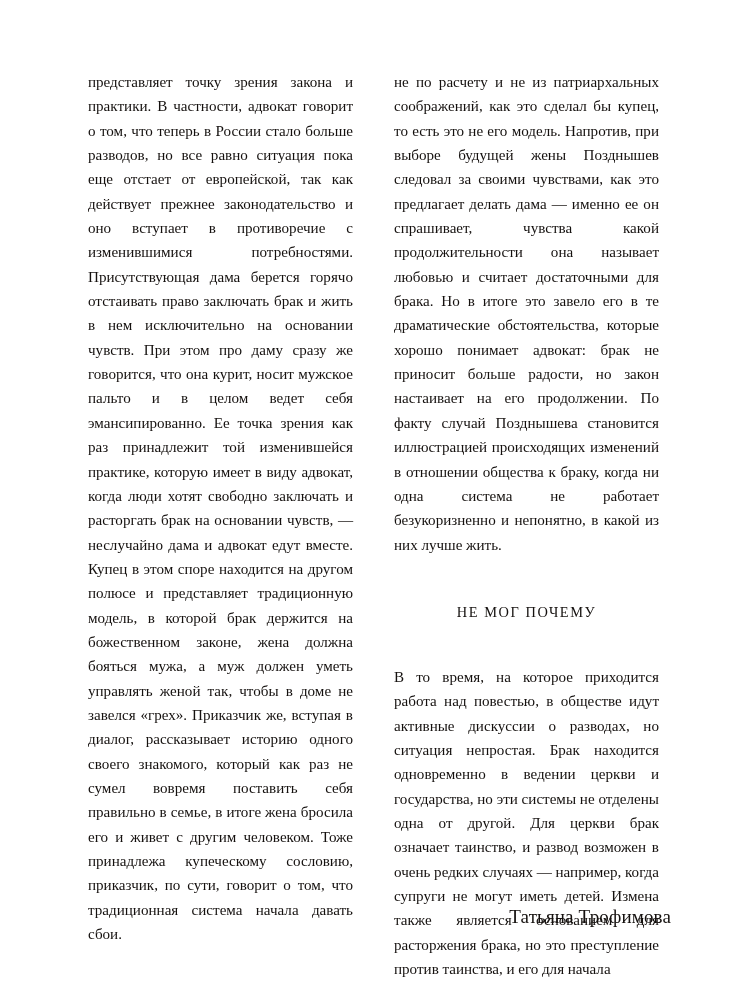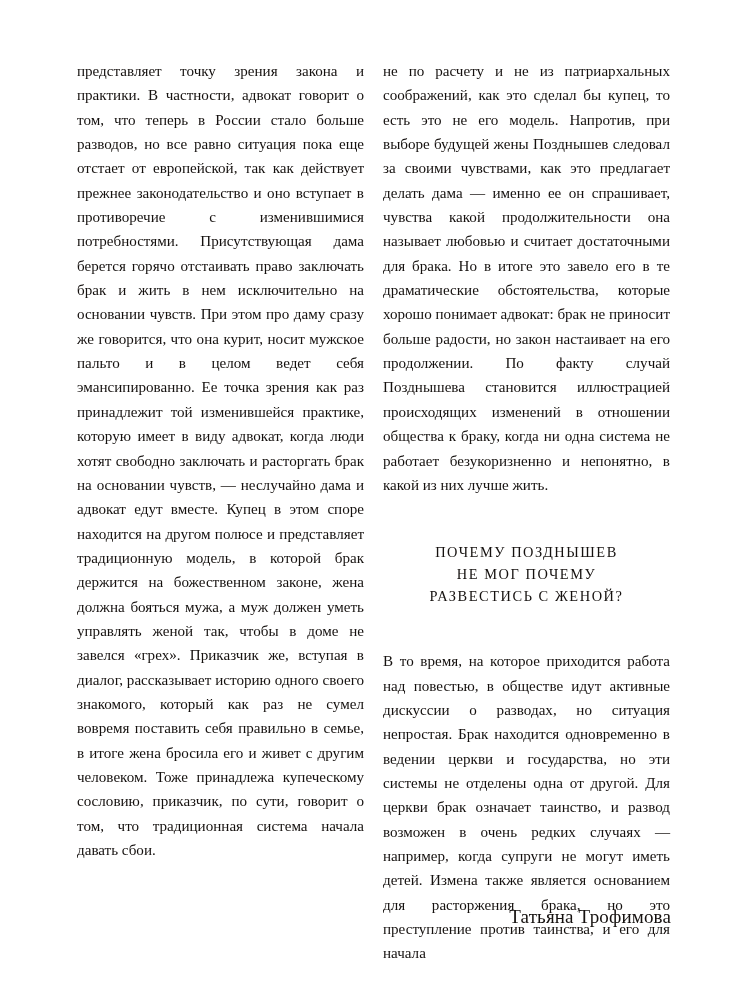--- a/index.html
+++ b/index.html
@@ -24,21 +24,21 @@
     height: 830px;
     display: flex;
     flex-direction: row;
     gap: 17px;
   }
   .col {
     width: 289px;
     display: block;
   }
   p.para {
-    margin: 1px;
+    margin: 12px;
     text-align: justify;
     text-justify: inter-word;
     font-size: 15.1px;
     line-height: 24.35px;
     hyphens: manual;
     -webkit-hyphens: manual;
     text-indent: 0;
     word-spacing: -0.1px;
   }
   p.para + p.para {
@@ -99,23 +99,21 @@
   <div class="columns">
 
     <div class="col">
       <p class="para">представляет точку зрения закона и практики. В частности, адвокат говорит о том, что теперь в России стало больше разводов, но все равно ситуация пока еще отстает от европейской, так как действует прежнее законодательство и оно вступает в противоречие с изменившимися потребностями. Присутствующая дама берется горячо отстаивать право заключать брак и жить в нем исключительно на основании чувств. При этом про даму сразу же говорится, что она курит, носит мужское пальто и в целом ведет себя эмансипированно. Ее точка зрения как раз принадлежит той изменившейся практике, которую имеет в виду адвокат, когда люди хотят свободно заключать и расторгать брак на основании чувств, — неслучайно дама и адвокат едут вместе. Купец в этом споре находится на другом полюсе и представляет традиционную модель, в которой брак держится на божественном законе, жена должна бояться мужа, а муж должен уметь управлять женой так, чтобы в доме не завелся «грех». Приказчик же, вступая в диалог, рассказывает историю одного своего знакомого, который как раз не сумел вовремя поставить себя правильно в семье, в итоге жена бросила его и живет с другим человеком. Тоже принадлежа купеческому сословию, приказчик, по сути, говорит о том, что традиционная система начала давать сбои.</p>
     </div>
 
     <div class="col">
       <p class="para">не по расчету и не из патриархальных соображений, как это сделал бы купец, то есть это не его модель. Напротив, при выборе будущей жены Позднышев следовал за своими чувствами, как это предлагает делать дама — именно ее он спрашивает, чувства какой продолжительности она называет любовью и считает достаточными для брака. Но в итоге это завело его в те драматические обстоятельства, которые хорошо понимает адвокат: брак не приносит больше радости, но закон настаивает на его продолжении. По факту случай Позднышева становится иллюстрацией происходящих изменений в отношении общества к браку, когда ни одна система не работает безукоризненно и непонятно, в какой из них лучше жить.</p>
 
       <h2 class="section-heading heading-block">
-        <span class="heading-line">ПОЧЕМУ ПОЗДНЫШЕВ</span>
         <span class="heading-line">НЕ МОГ ПОЧЕМУ</span>
-        <span class="heading-line">РАЗВЕСТИСЬ С ЖЕНОЙ?</span>
       </h2>
 
       <p class="para">В то время, на которое приходится работа над повестью, в обществе идут активные дискуссии о разводах, но ситуация непростая. Брак находится одновременно в ведении церкви и государства, но эти системы не отделены одна от другой. Для церкви брак означает таинство, и развод возможен в очень редких случаях — например, когда супруги не могут иметь детей. Измена также является основанием для расторжения брака, но это преступление против таинства, и его для начала</p>
     </div>
 
   </div>
 
   <div class="footer">
     <div class="running-author">Татьяна Трофимова</div>
   </div>

